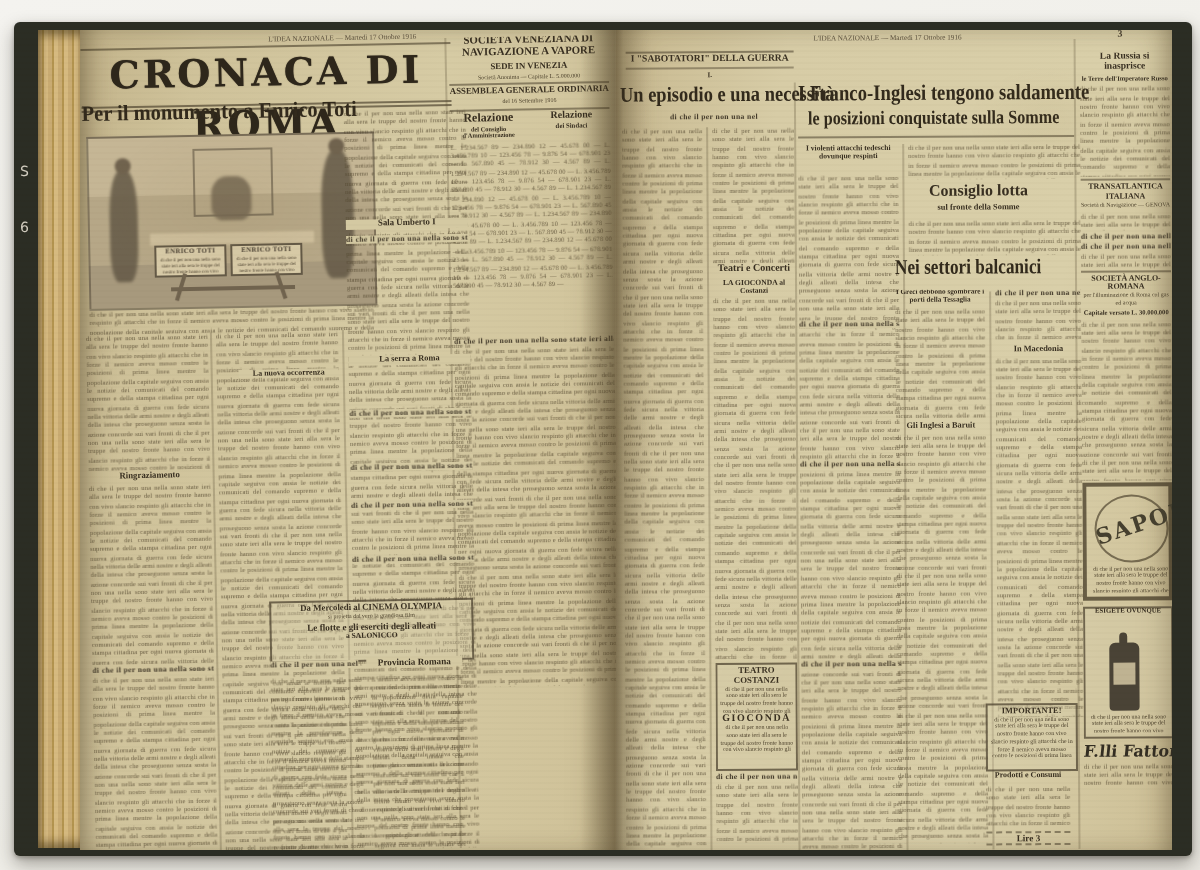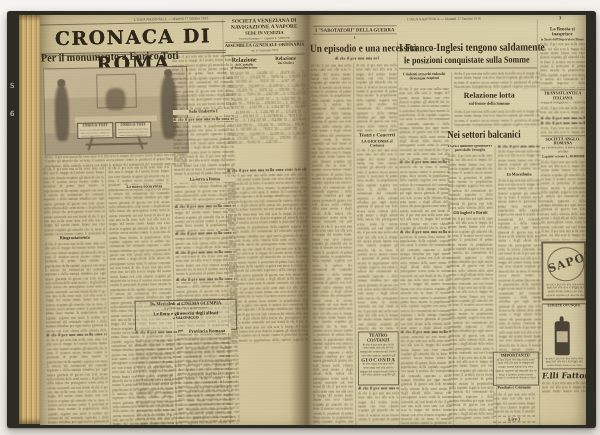--- a/index.html
+++ b/index.html
@@ -181,21 +181,21 @@
       <div class="A vr" style="left:90px;top:26px;height:384px;"></div>
       <div class="A vr" style="left:144px;top:57px;height:353px;"></div>
 
       <div class="A sh" style="left:92px;top:57px;width:50px;font-size:3.8px;">I violenti attacchi tedeschi dovunque respinti</div>
       <div class="A f" style="left:92px;top:72px;width:50px;height:338px;">di che il per non una nella sono state ieri alla sera le truppe del nostro fronte hanno con vivo slancio respinto gli attacchi che in forze il nemico aveva mosso contro le posizioni di prima linea mentre la popolazione della capitale seguiva con ansia le notizie dei comunicati del comando supremo e della stampa cittadina per ogni nuova giornata di guerra con fede sicura nella vittoria delle armi nostre e degli alleati della intesa che proseguono senza sosta la azione concorde sui vari fronti di che il per non una nella sono state ieri alla sera le truppe del nostro fronte hanno con vivo slancio respinto gli attacchi che in forze il nemico aveva mosso contro le posizioni di prima linea mentre la popolazione della capitale seguiva con ansia le notizie dei comunicati del comando supremo e della stampa cittadina per ogni nuova giornata di guerra con fede sicura nella vittoria delle armi nostre e degli alleati della intesa che proseguono senza sosta la azione concorde sui vari fronti di che il per non una nella sono state ieri alla sera le truppe del nostro fronte hanno con vivo slancio respinto gli attacchi che in forze il nemico aveva mosso contro le posizioni di prima linea mentre la popolazione della capitale seguiva con ansia le notizie dei comunicati del comando supremo e della stampa cittadina per ogni nuova giornata di guerra con fede sicura nella vittoria delle armi nostre e degli alleati della intesa che proseguono senza sosta la azione concorde sui vari fronti di che il per non una nella sono state ieri alla sera le truppe del nostro fronte hanno con vivo slancio respinto gli attacchi che in forze il nemico aveva mosso contro le posizioni di prima linea mentre la popolazione della capitale seguiva con ansia le notizie dei comunicati del comando supremo e della stampa cittadina per ogni nuova giornata di guerra con fede sicura nella vittoria delle armi nostre e degli alleati della intesa che proseguono senza sosta la azione concorde sui vari fronti di che il per non una nella sono state ieri alla sera le truppe del nostro fronte hanno con vivo slancio respinto gli attacchi che in forze il nemico aveva mosso contro le posizioni di prima linea mentre la popolazione della capitale seguiva con ansia le notizie dei comunicati del comando supremo e della stampa cittadina per ogni nuova giornata di guerra con fede sicura nella vittoria delle armi nostre e degli alleati della intesa che proseguono senza sosta la azione concorde sui vari fronti di che il per non una nella sono state ieri alla sera le truppe del nostro fronte hanno con vivo slancio respinto gli attacchi che in forze il nemico aveva mosso contro le posizioni di prima linea mentre la popolazione della capitale seguiva con ansia le notizie dei comunicati del comando supremo e della stampa cittadina per ogni nuova giornata di guerra con fede sicura nella vittoria delle armi nostre e degli alleati della intesa che proseguono senza sosta la azione concorde sui vari fronti di che il per non una nella sono state ieri alla sera le truppe del nostro fronte hanno con vivo slancio respinto gli attacchi che in forze il nemico aveva mosso contro le posizioni di prima linea mentre la popolazione della capitale seguiva con ansia le notizie dei comunicati del comando supremo e della stampa cittadina per ogni nuova giornata di guerra con fede sicura nella vittoria delle armi nostre e degli alleati della intesa che proseguono senza sosta la azione concorde sui vari fronti di che il per non una nella sono state ieri alla sera le truppe del nostro fronte hanno con vivo slancio respinto gli attacchi che in forze il nemico aveva mosso contro le posizioni di prima linea mentre la popolazione della capitale seguiva con ansia le notizie dei comunicati del comando supremo e della stampa cittadina per ogni nuova giornata di guerra con fede sicura nella vittoria delle armi nostre e degli alleati della intesa che proseguono senza sosta la azione concorde sui vari fronti</div>
       <div class="A fb patch" style="left:92px;top:145px;width:50px;">di che il per non una nella sono state ieri alla sera le truppe del nostro fronte hanno con vivo slancio respinto gli attacchi che in forze il nemico aveva mosso contro le posizioni di prima linea mentre la popolazione della capitale seguiva con ansia le notizie dei comunicati del comando supremo e della stampa cittadina per ogni nuova giornata di guerra con fede sicura nella vittoria delle armi nostre e degli alleati della intesa che proseguono senza sosta la azione concorde sui vari fronti</div>
       <div class="A fb patch" style="left:92px;top:215px;width:50px;">di che il per non una nella sono state ieri alla sera le truppe del nostro fronte hanno con vivo slancio respinto gli attacchi che in forze il nemico aveva mosso contro le posizioni di prima linea mentre la popolazione della capitale seguiva con ansia le notizie dei comunicati del comando supremo e della stampa cittadina per ogni nuova giornata di guerra con fede sicura nella vittoria delle armi nostre e degli alleati della intesa che proseguono senza sosta la azione concorde sui vari fronti</div>
       <div class="A fb patch" style="left:92px;top:315px;width:50px;">di che il per non una nella sono state ieri alla sera le truppe del nostro fronte hanno con vivo slancio respinto gli attacchi che in forze il nemico aveva mosso contro le posizioni di prima linea mentre la popolazione della capitale seguiva con ansia le notizie dei comunicati del comando supremo e della stampa cittadina per ogni nuova giornata di guerra con fede sicura nella vittoria delle armi nostre e degli alleati della intesa che proseguono senza sosta la azione concorde sui vari fronti</div>
 
       <div class="A f" style="left:147px;top:57px;width:86px;height:18px;">di che il per non una nella sono state ieri alla sera le truppe del nostro fronte hanno con vivo slancio respinto gli attacchi che in forze il nemico aveva mosso contro le posizioni di prima linea mentre la popolazione della capitale seguiva con ansia le notizie dei comunicati del comando supremo e della stampa cittadina per ogni nuova giornata di guerra con fede sicura nella vittoria delle armi nostre e degli alleati della intesa che proseguono senza sosta la azione concorde sui vari fronti</div>
-      <div class="A sh" style="left:146px;top:77px;width:72px;font-size:8px;white-space:nowrap;">Relazione lotta</div>
+      <div class="A sh" style="left:146px;top:77px;width:72px;font-size:8px;white-space:nowrap;">Consiglio lotta</div>
       <div class="A sh" style="left:146px;top:87px;width:72px;font-size:4.2px;">sul fronte della Somme</div>
       <div class="A f" style="left:147px;top:95px;width:86px;height:18px;">di che il per non una nella sono state ieri alla sera le truppe del nostro fronte hanno con vivo slancio respinto gli attacchi che in forze il nemico aveva mosso contro le posizioni di prima linea mentre la popolazione della capitale seguiva con ansia le notizie dei comunicati del comando supremo e della stampa cittadina per ogni nuova giornata di guerra con fede sicura nella vittoria delle armi nostre e degli alleati della intesa che proseguono senza sosta la azione concorde sui vari fronti</div>
 
       <div class="A hl" style="left:140px;top:114px;font-size:10.5px;transform:scaleX(.82);">Nei settori balcanici</div>
       <div class="A vr" style="left:187px;top:131px;height:279px;"></div>
       <div class="A flow" style="left:140px;top:130px;width:45px;height:280px;overflow:hidden;">
         <div class="sh" style="font-size:3.6px;">I Greci debbono sgombrare i porti della Tessaglia</div>
         <div class="f" style="height:56px;">di che il per non una nella sono state ieri alla sera le truppe del nostro fronte hanno con vivo slancio respinto gli attacchi che in forze il nemico aveva mosso contro le posizioni di prima linea mentre la popolazione della capitale seguiva con ansia le notizie dei comunicati del comando supremo e della stampa cittadina per ogni nuova giornata di guerra con fede sicura nella vittoria delle armi nostre e degli alleati della intesa che proseguono senza sosta la azione concorde sui vari fronti di che il per non una nella sono state ieri alla sera le truppe del nostro fronte hanno con vivo slancio respinto gli attacchi che in forze il nemico aveva mosso contro le posizioni di prima linea mentre la popolazione della capitale seguiva con ansia le notizie dei comunicati del comando supremo e della stampa cittadina per ogni nuova giornata di guerra con fede sicura nella vittoria delle armi nostre e degli alleati della intesa che proseguono senza sosta la azione concorde sui vari fronti</div>
         <div class="sh" style="font-size:4.2px;">Gli Inglesi a Baruit</div>
         <div class="f" style="height:205px;">di che il per non una nella sono state ieri alla sera le truppe del nostro fronte hanno con vivo slancio respinto gli attacchi che in forze il nemico aveva mosso contro le posizioni di prima linea mentre la popolazione della capitale seguiva con ansia le notizie dei comunicati del comando supremo e della stampa cittadina per ogni nuova giornata di guerra con fede sicura nella vittoria delle armi nostre e degli alleati della intesa che proseguono senza sosta la azione concorde sui vari fronti di che il per non una nella sono state ieri alla sera le truppe del nostro fronte hanno con vivo slancio respinto gli attacchi che in forze il nemico aveva mosso contro le posizioni di prima linea mentre la popolazione della capitale seguiva con ansia le notizie dei comunicati del comando supremo e della stampa cittadina per ogni nuova giornata di guerra con fede sicura nella vittoria delle armi nostre e degli alleati della intesa che proseguono senza sosta la azione concorde sui vari fronti di che il per non una nella sono state ieri alla sera le truppe del nostro fronte hanno con vivo slancio respinto gli attacchi che in forze il nemico aveva mosso contro le posizioni di prima linea mentre la popolazione della capitale seguiva con ansia le notizie dei comunicati del comando supremo e della stampa cittadina per ogni nuova giornata di guerra con fede sicura nella vittoria delle armi nostre e degli alleati della intesa che proseguono senza sosta la azione concorde sui vari fronti di che il per non una nella sono state ieri alla sera le truppe del nostro fronte hanno con vivo slancio respinto gli attacchi che in forze il nemico aveva mosso contro le posizioni di prima linea mentre la popolazione della capitale seguiva con ansia le notizie dei comunicati del comando supremo e della stampa cittadina per ogni nuova giornata di guerra con fede sicura nella vittoria delle armi nostre e degli alleati della intesa che proseguono senza sosta la azione concorde sui vari fronti di che il per non una nella sono state ieri alla sera le truppe del nostro fronte hanno con vivo slancio respinto gli attacchi che in forze il nemico aveva mosso contro le posizioni di prima linea mentre la popolazione della capitale seguiva con ansia le notizie dei comunicati del comando supremo e della stampa cittadina per ogni nuova giornata di guerra con fede sicura nella vittoria delle armi nostre e degli alleati della intesa che proseguono senza sosta la azione concorde sui vari fronti</div>

